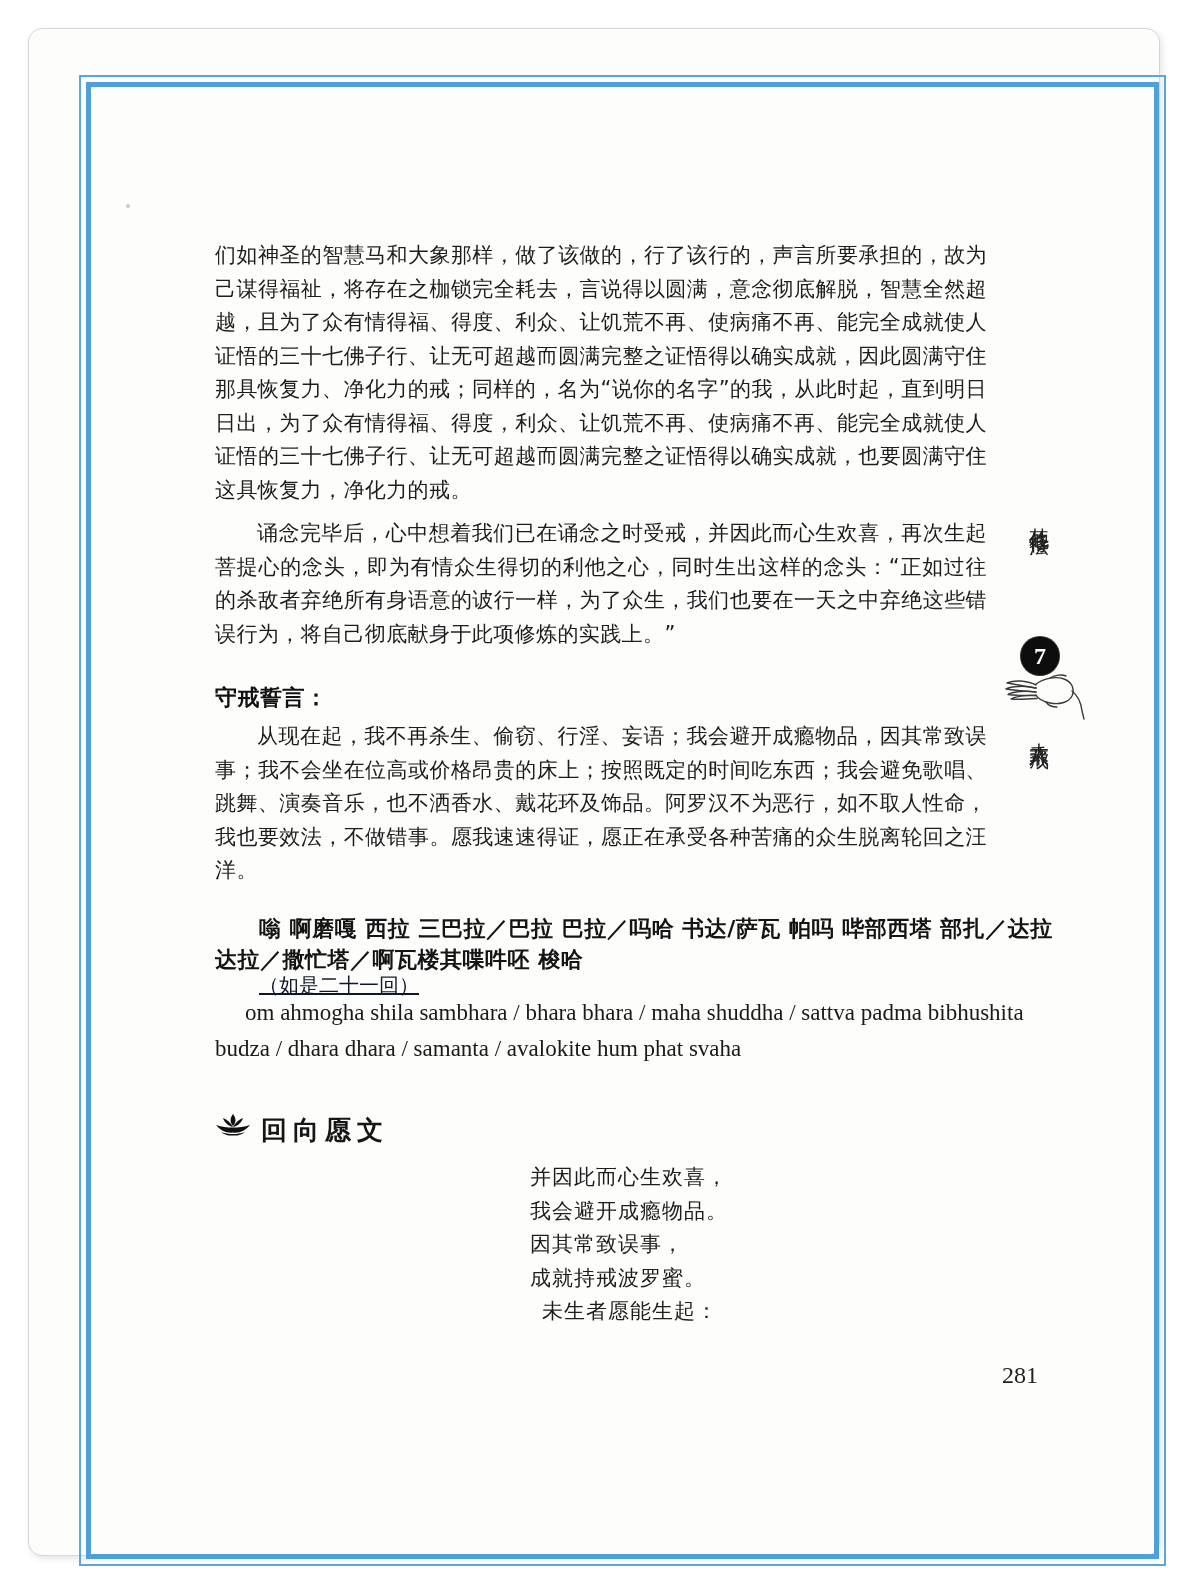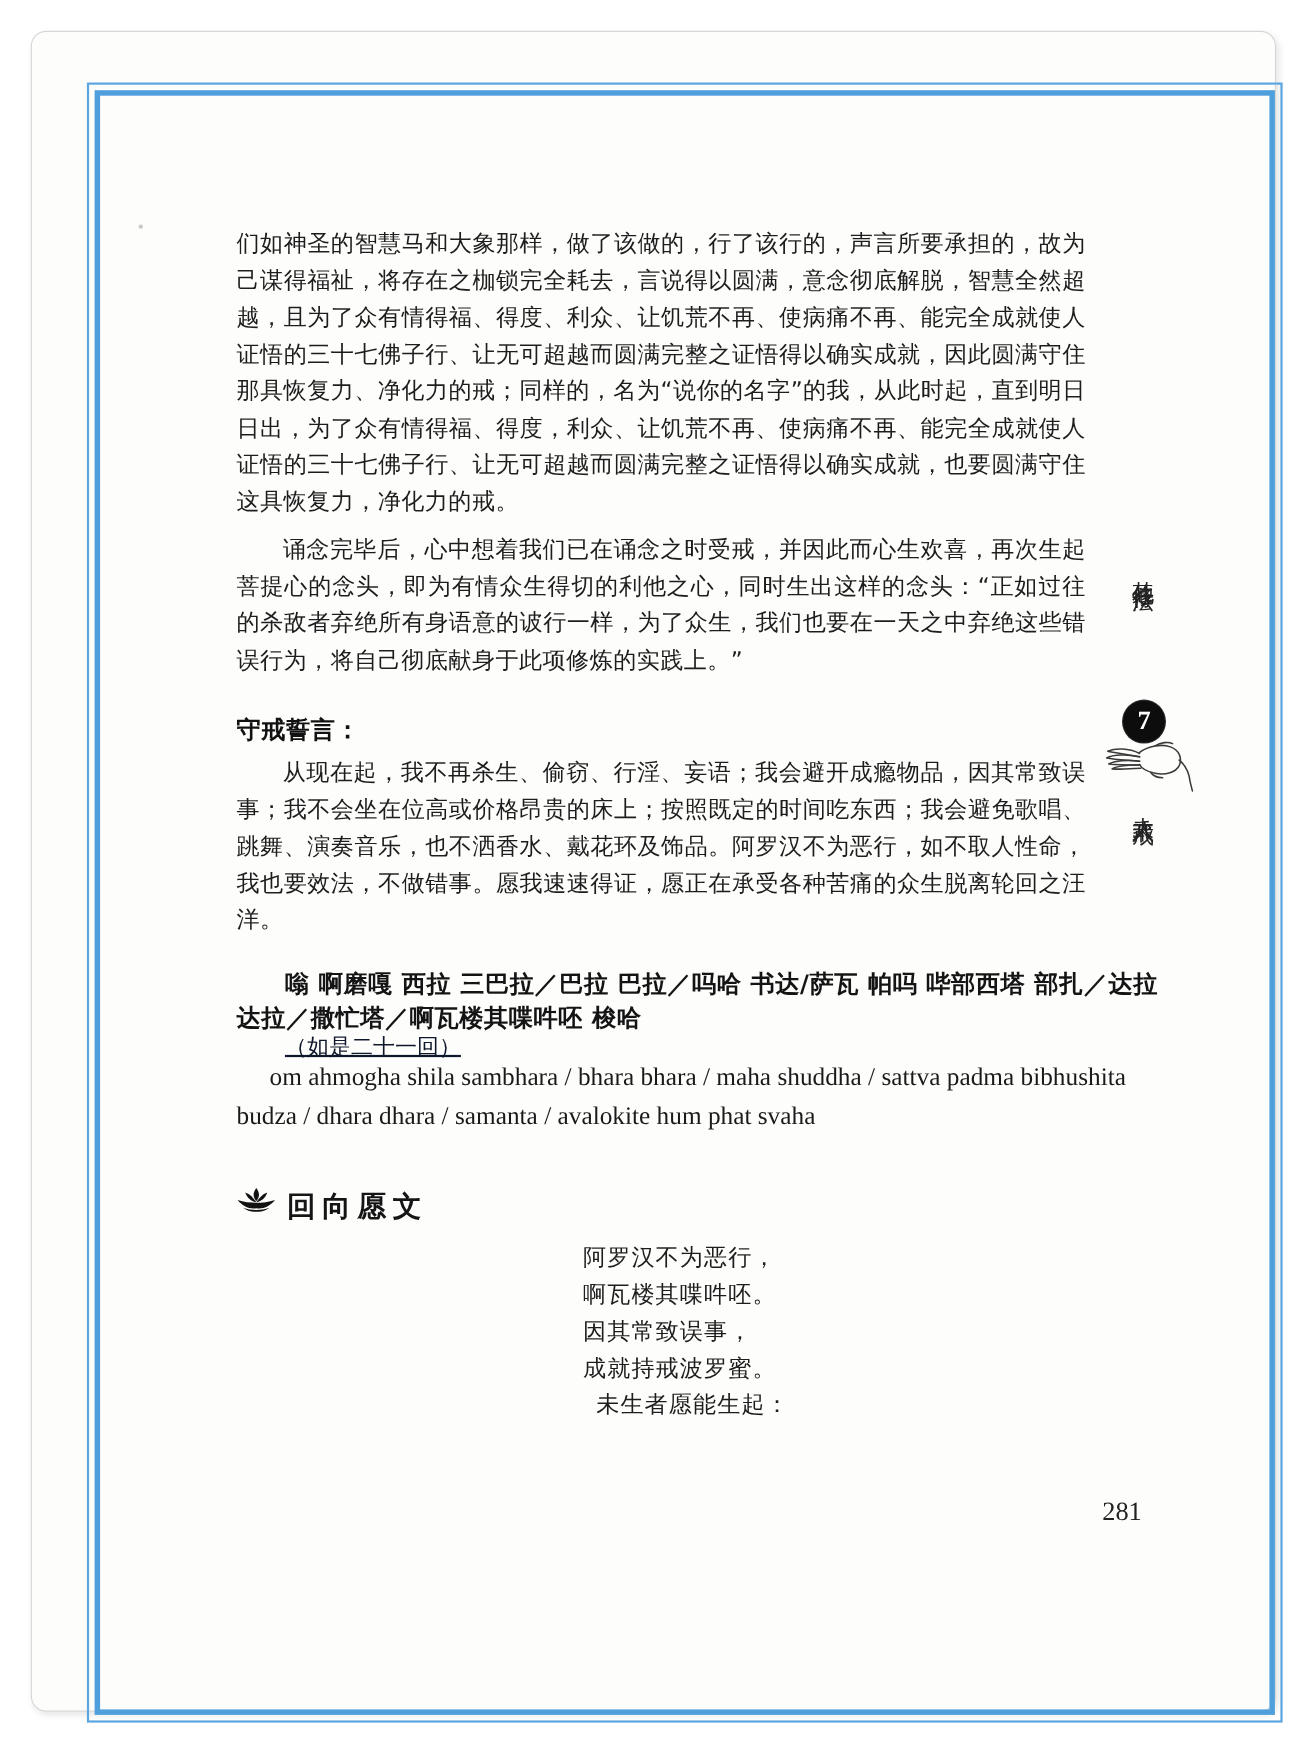--- a/index.html
+++ b/index.html
@@ -35,21 +35,21 @@
     border: 5px solid #4f9fdd;
   }
   .artifact-dot {
     position: absolute;
     left: 126px; top: 204px;
     width: 4px; height: 4px;
     border-radius: 50%;
     background: #c9c9c9;
   }
   .main { position: absolute; left: 215px; top: 0; width: 772px; height: 100%; }
-  .main > * { position: absolute; left: 0; width: 772px; }
+  .main > * { position: absolute; left: 0; width: 772px; margin-top: 34px; }
 
   .body-text {
     font-size: 21px;
     line-height: 33.5px;
     text-align: justify;
     letter-spacing: 0.4px;
     color: #1d1d1d;
   }
   .p1 { top: 205px; }
   .p2 { top: 483px; text-indent: 2em; }
@@ -170,22 +170,22 @@
             <path d="M28 5 C26.5 9.5 23 13 18 14 C20.5 10 23.5 6.5 28 5 Z"></path>
             <path d="M1 12 C5.5 17.5 11.5 20.5 18 19.5 C24.5 20.5 30.5 17.5 35 12 C29.5 14 23.5 14.5 18 14.5 C12.5 14.5 6.5 14 1 12 Z"></path>
             <path d="M6 19 C10 22 14 23 18 22.5 C22 23 26 22 30 19 C26 20.5 22 21 18 21 C14 21 10 20.5 6 19 Z"></path>
           </g>
         </svg>
       </span>
       <span class="ded-title">回向愿文</span>
     </div>
 
     <div class="verse">
-      <div class="verse-line">阿罗汉不为恶行，</div>
-      <div class="verse-line">啊瓦楼其喋吽呸。</div>
+      <div class="verse-line">并因此而心生欢喜，</div>
+      <div class="verse-line">我会避开成瘾物品。</div>
       <div class="verse-line">因其常致误事，</div>
       <div class="verse-line">成就持戒波罗蜜。</div>
       <div class="verse-line">未生者愿能生起：</div>
     </div>
   </div>
 
   <aside class="sidebar">
     <div class="v-text chapter">其他修行法</div>
     <div class="chapter-badge">
       <span>7</span>

